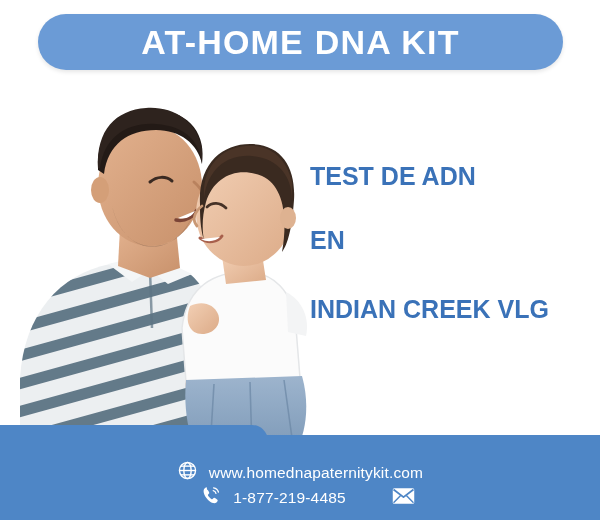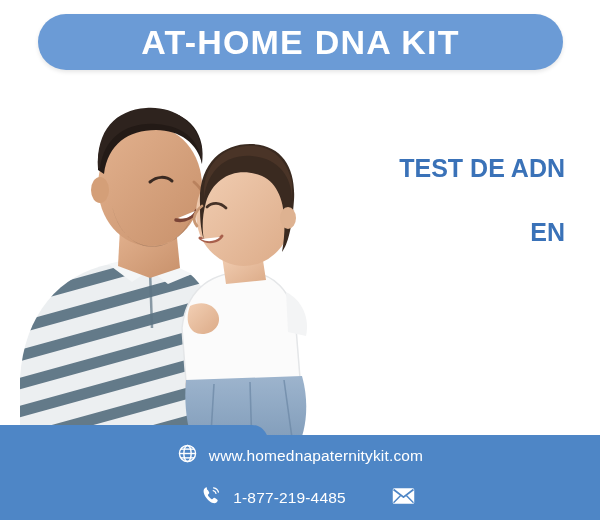--- a/index.html
+++ b/index.html
@@ -52,23 +52,23 @@
     width: 340px;
     height: 372px;
     overflow: hidden;
   }
   .photo svg { display: block; }
 
   
   .headline {
     position: absolute;
     left: 310px;
-    top: 156px;
+    top: 164px;
     width: 255px;
-    text-align: right;
+    text-align: left;
   }
   .headline-line {
     color: #3a72b8;
     font-weight: bold;
     font-size: 25px;
     line-height: 1;
     white-space: nowrap;
   }
   .headline-line.l1 { margin-bottom: 39px; }
   .headline-line.l2 { margin-bottom: 44px; }
@@ -93,21 +93,21 @@
     background: #4e86c6;
     border-top-right-radius: 16px;
   }
   .footer-row {
     position: absolute;
     display: flex;
     align-items: center;
     color: #ffffff;
   }
   .row-web {
-    left: 0; right: 0; top: 443px;
+    left: 0; right: 0; top: 460px;
     justify-content: center;
     gap: 14px;
   }
   .row-contact {
     left: 16px; right: 0; top: 485px;
     justify-content: center;
     gap: 12px;
   }
   .footer-text {
     font-size: 15.5px;
@@ -221,20 +221,21 @@
       <path d="M200 160 C208 166 218 164 222 158" stroke="#a8604c" stroke-width="3" fill="none" stroke-linecap="round"></path>
       <path d="M201 161 C208 165 216 163 220 159 L201 161 Z" fill="#ffffff"></path>
 
       <path d="M190 228 C202 222 214 226 218 236 C222 246 214 256 202 256 C190 256 184 244 190 228 Z" fill="url(#skinC)"></path>
     </svg>
   </div>
 
   <div class="headline">
     <div class="headline-line l1">TEST DE ADN</div>
     <div class="headline-line l2">EN</div>
+    <div class="headline-line l3">INDIAN CREEK VLG</div>
   </div>
 
   <div class="footer-notch"></div>
 
   <div class="footer"></div>
 
   <div class="footer-row row-web">
     <span class="contact-item">
       <span class="ficon">
         <svg width="21" height="21" viewBox="0 0 24 24" fill="none" stroke="#ffffff" stroke-width="1.6">

